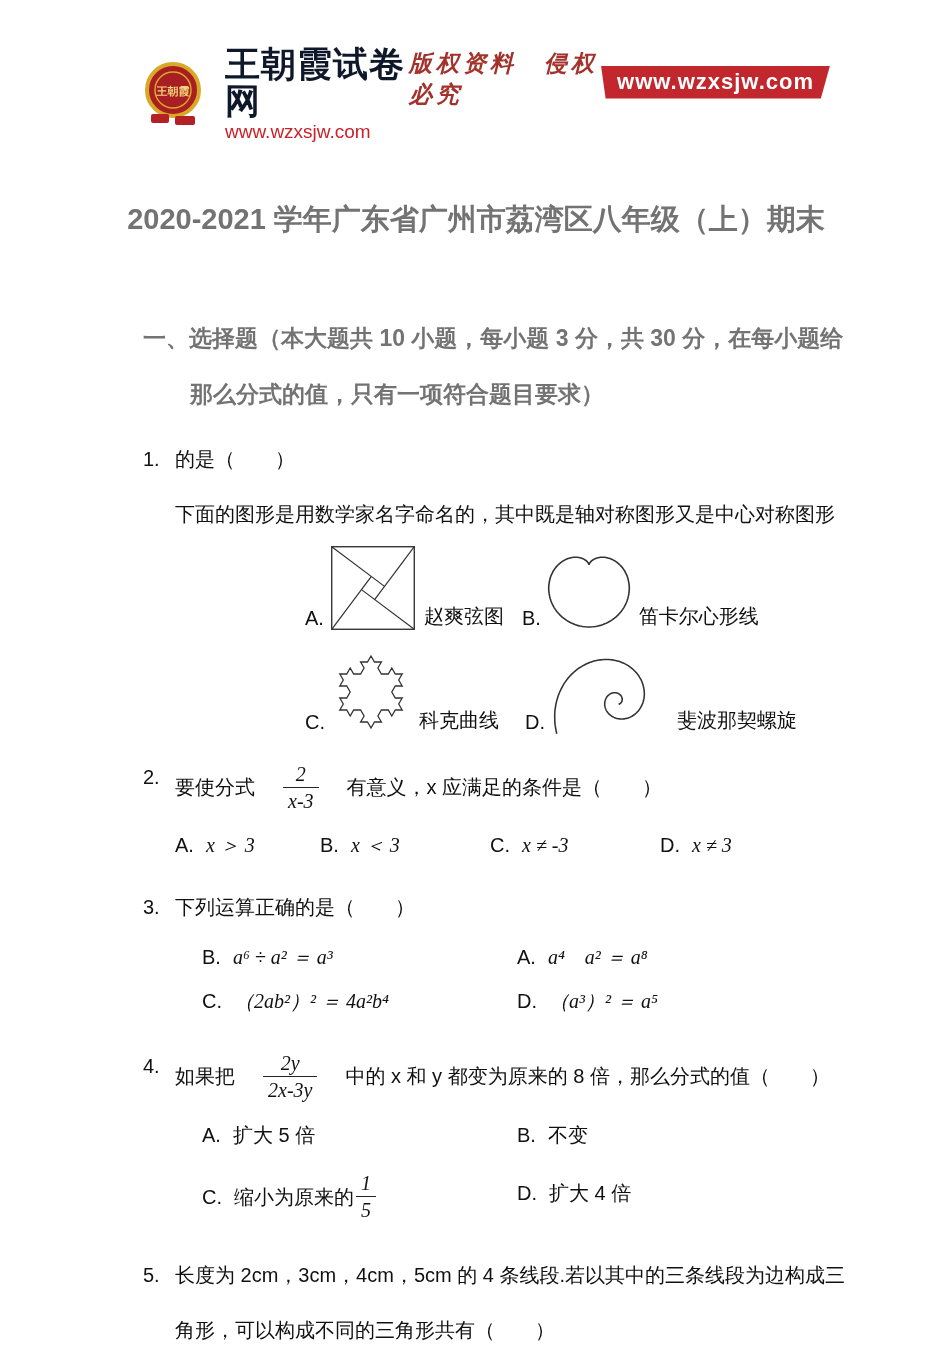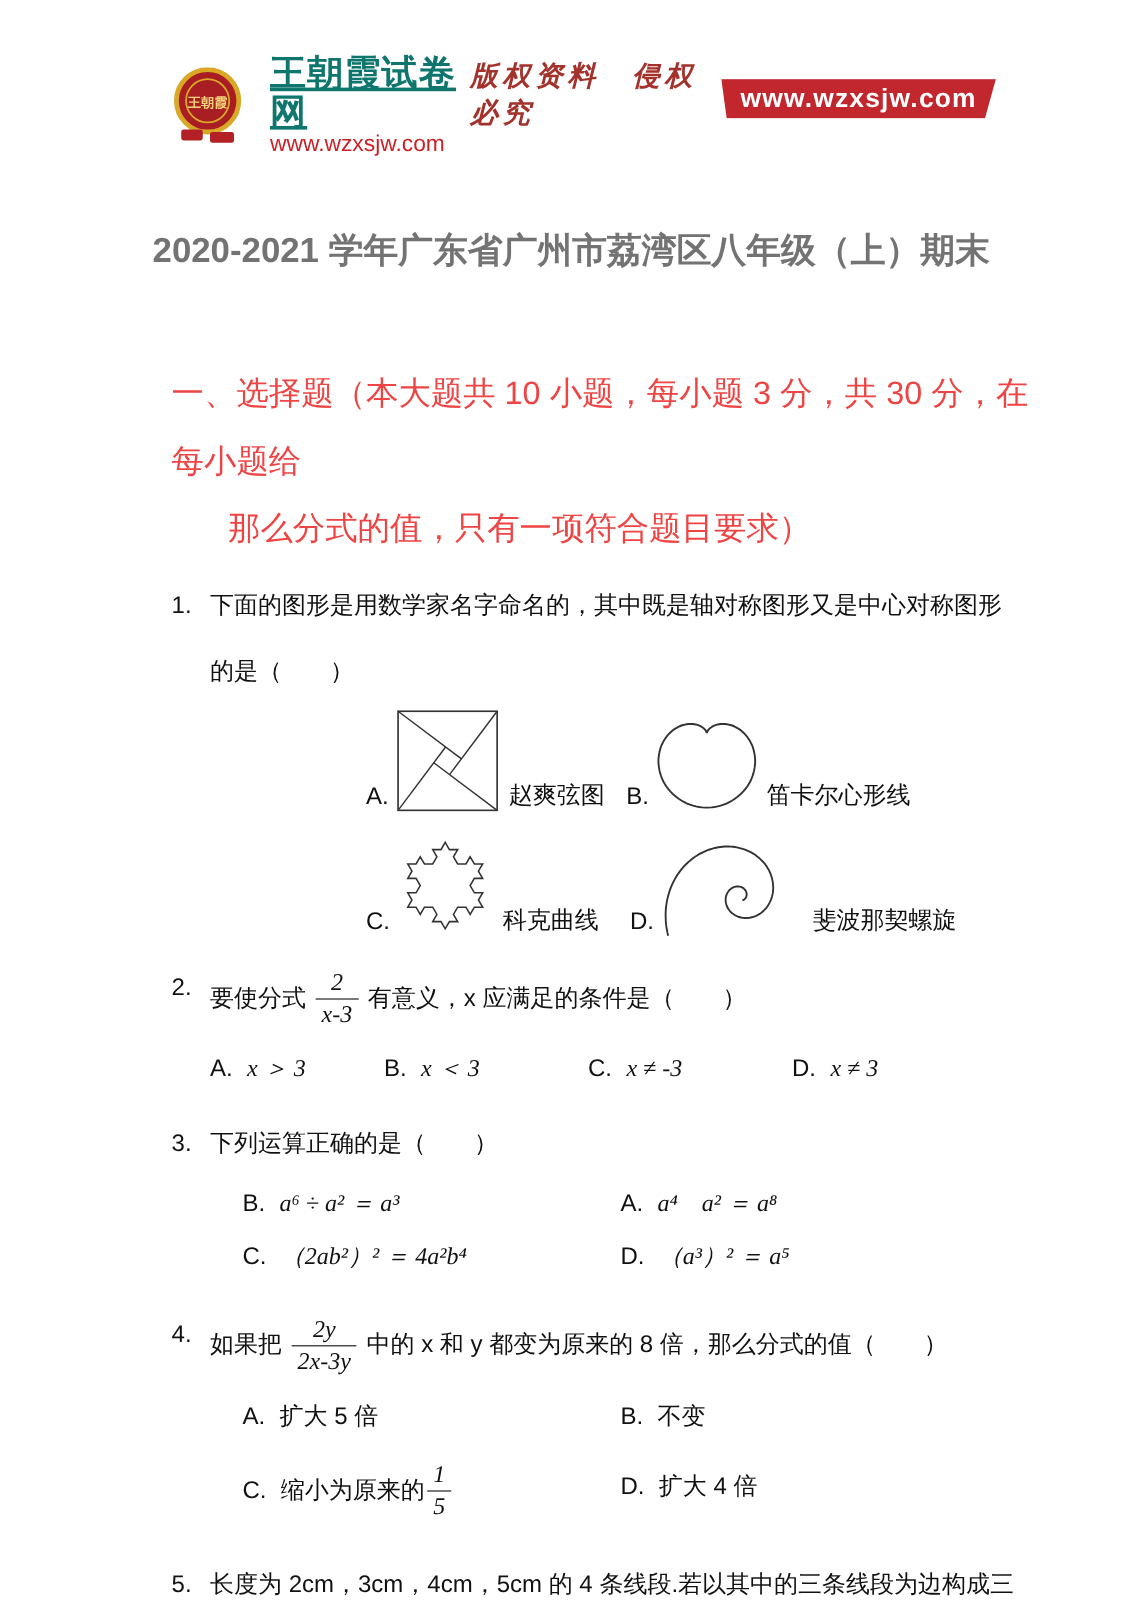--- a/index.html
+++ b/index.html
@@ -6,38 +6,38 @@
   .page{
     width:952px;height:1347px;background:#ffffff;margin:0 auto;position:relative;
     font-family:"Liberation Sans","DejaVu Sans",sans-serif;color:#111;overflow:hidden;
   }
   
   .hdr{display:flex;justify-content:space-between;align-items:flex-start;
        padding:46px 122px 0 143px;}
   .logo{display:flex;align-items:center;gap:20px;}
   .seal{width:62px;height:64px;flex:0 0 auto;}
   .logo-txt{display:flex;flex-direction:column;line-height:1.05;}
-  .logo-name{font-size:30px;font-weight:bold;color:#0f766e;letter-spacing:1px;text-decoration:underline;}
+  .logo-name{font-size:35px;font-weight:bold;color:#0f172a;letter-spacing:1px;}
   .logo-url{font-size:19px;color:#cc2127;margin-top:2px;}
   .hdr-right{display:flex;flex-direction:row;align-items:center;margin-top:2px;}
   .slogan{font-family:"Liberation Serif","DejaVu Serif",serif;font-weight:bold;
           font-size:23px;color:#a2322b;letter-spacing:4px;font-style:italic;}
   .banner{margin-top:6px;background:#c1272d;color:#fff;font-weight:bold;font-size:22px;
           padding:3px 16px 4px 16px;letter-spacing:1px;
           clip-path:polygon(0 0,100% 0,96% 100%,2% 100%);}
   
   .title{margin-top:50px;text-align:center;font-weight:bold;font-size:29px;line-height:57px;color:#737373;}
   .content{padding:0 90px 0 143px;}
-  .section-head{margin-top:62px;font-weight:normal;font-size:27px;line-height:56px;color:#ef4444;}
+  .section-head{margin-top:62px;font-weight:bold;font-size:23px;line-height:56px;color:#737373;}
   .section-head .l2{padding-left:47px;}
   
   .q{position:relative;padding-left:32px;font-size:20px;line-height:55px;}
   .qnum{position:absolute;left:0;top:0;}
   .q1{margin-top:10px;}
-  .q-inline{display:flex;align-items:center;}
+  .q-inline{display:flex;align-items:center;gap:20px;}
   .frac{display:inline-block;vertical-align:middle;text-align:center;
         font-family:"Liberation Serif","DejaVu Serif",serif;font-style:italic;
         font-size:20px;line-height:1.2;margin:0 8px;}
   .frac .fn{display:block;padding:0 5px 1px 5px;border-bottom:1.4px solid #222;}
   .frac .fd{display:block;padding:1px 5px 0 5px;}
   .math{font-family:"Liberation Serif","DejaVu Serif",serif;font-style:italic;}
   
   .figs{margin-left:130px;}
   .fig-row{display:flex;align-items:flex-end;line-height:normal;}
   .fig-row.r1{margin-top:2px;}
@@ -93,22 +93,22 @@
 
   <div class="content">
 
     <div class="section-head">
       <div class="l1">一、选择题（本大题共 10 小题，每小题 3 分，共 30 分，在每小题给</div>
       <div class="l2">那么分式的值，只有一项符合题目要求）</div>
     </div>
 
     <div class="q q1">
       <span class="qnum">1.</span>
+      <div>的是（　　）</div>
       <div>下面的图形是用数学家名字命名的，其中既是轴对称图形又是中心对称图形</div>
-      <div>的是（　　）</div>
 
       <div class="figs">
         <div class="fig-row r1">
           <span class="fig-label">A.</span>
           <svg class="fig" width="86" height="88" viewBox="0 0 100 100">
             <rect x="2" y="2" width="96" height="96" stroke-width="1.6"></rect>
             <line x1="2" y1="2" x2="63.4" y2="48.1" stroke-width="1.4"></line>
             <line x1="98" y1="2" x2="51.9" y2="63.4" stroke-width="1.4"></line>
             <line x1="98" y1="98" x2="36.6" y2="51.9" stroke-width="1.4"></line>
             <line x1="2" y1="98" x2="48.1" y2="36.6" stroke-width="1.4"></line>

